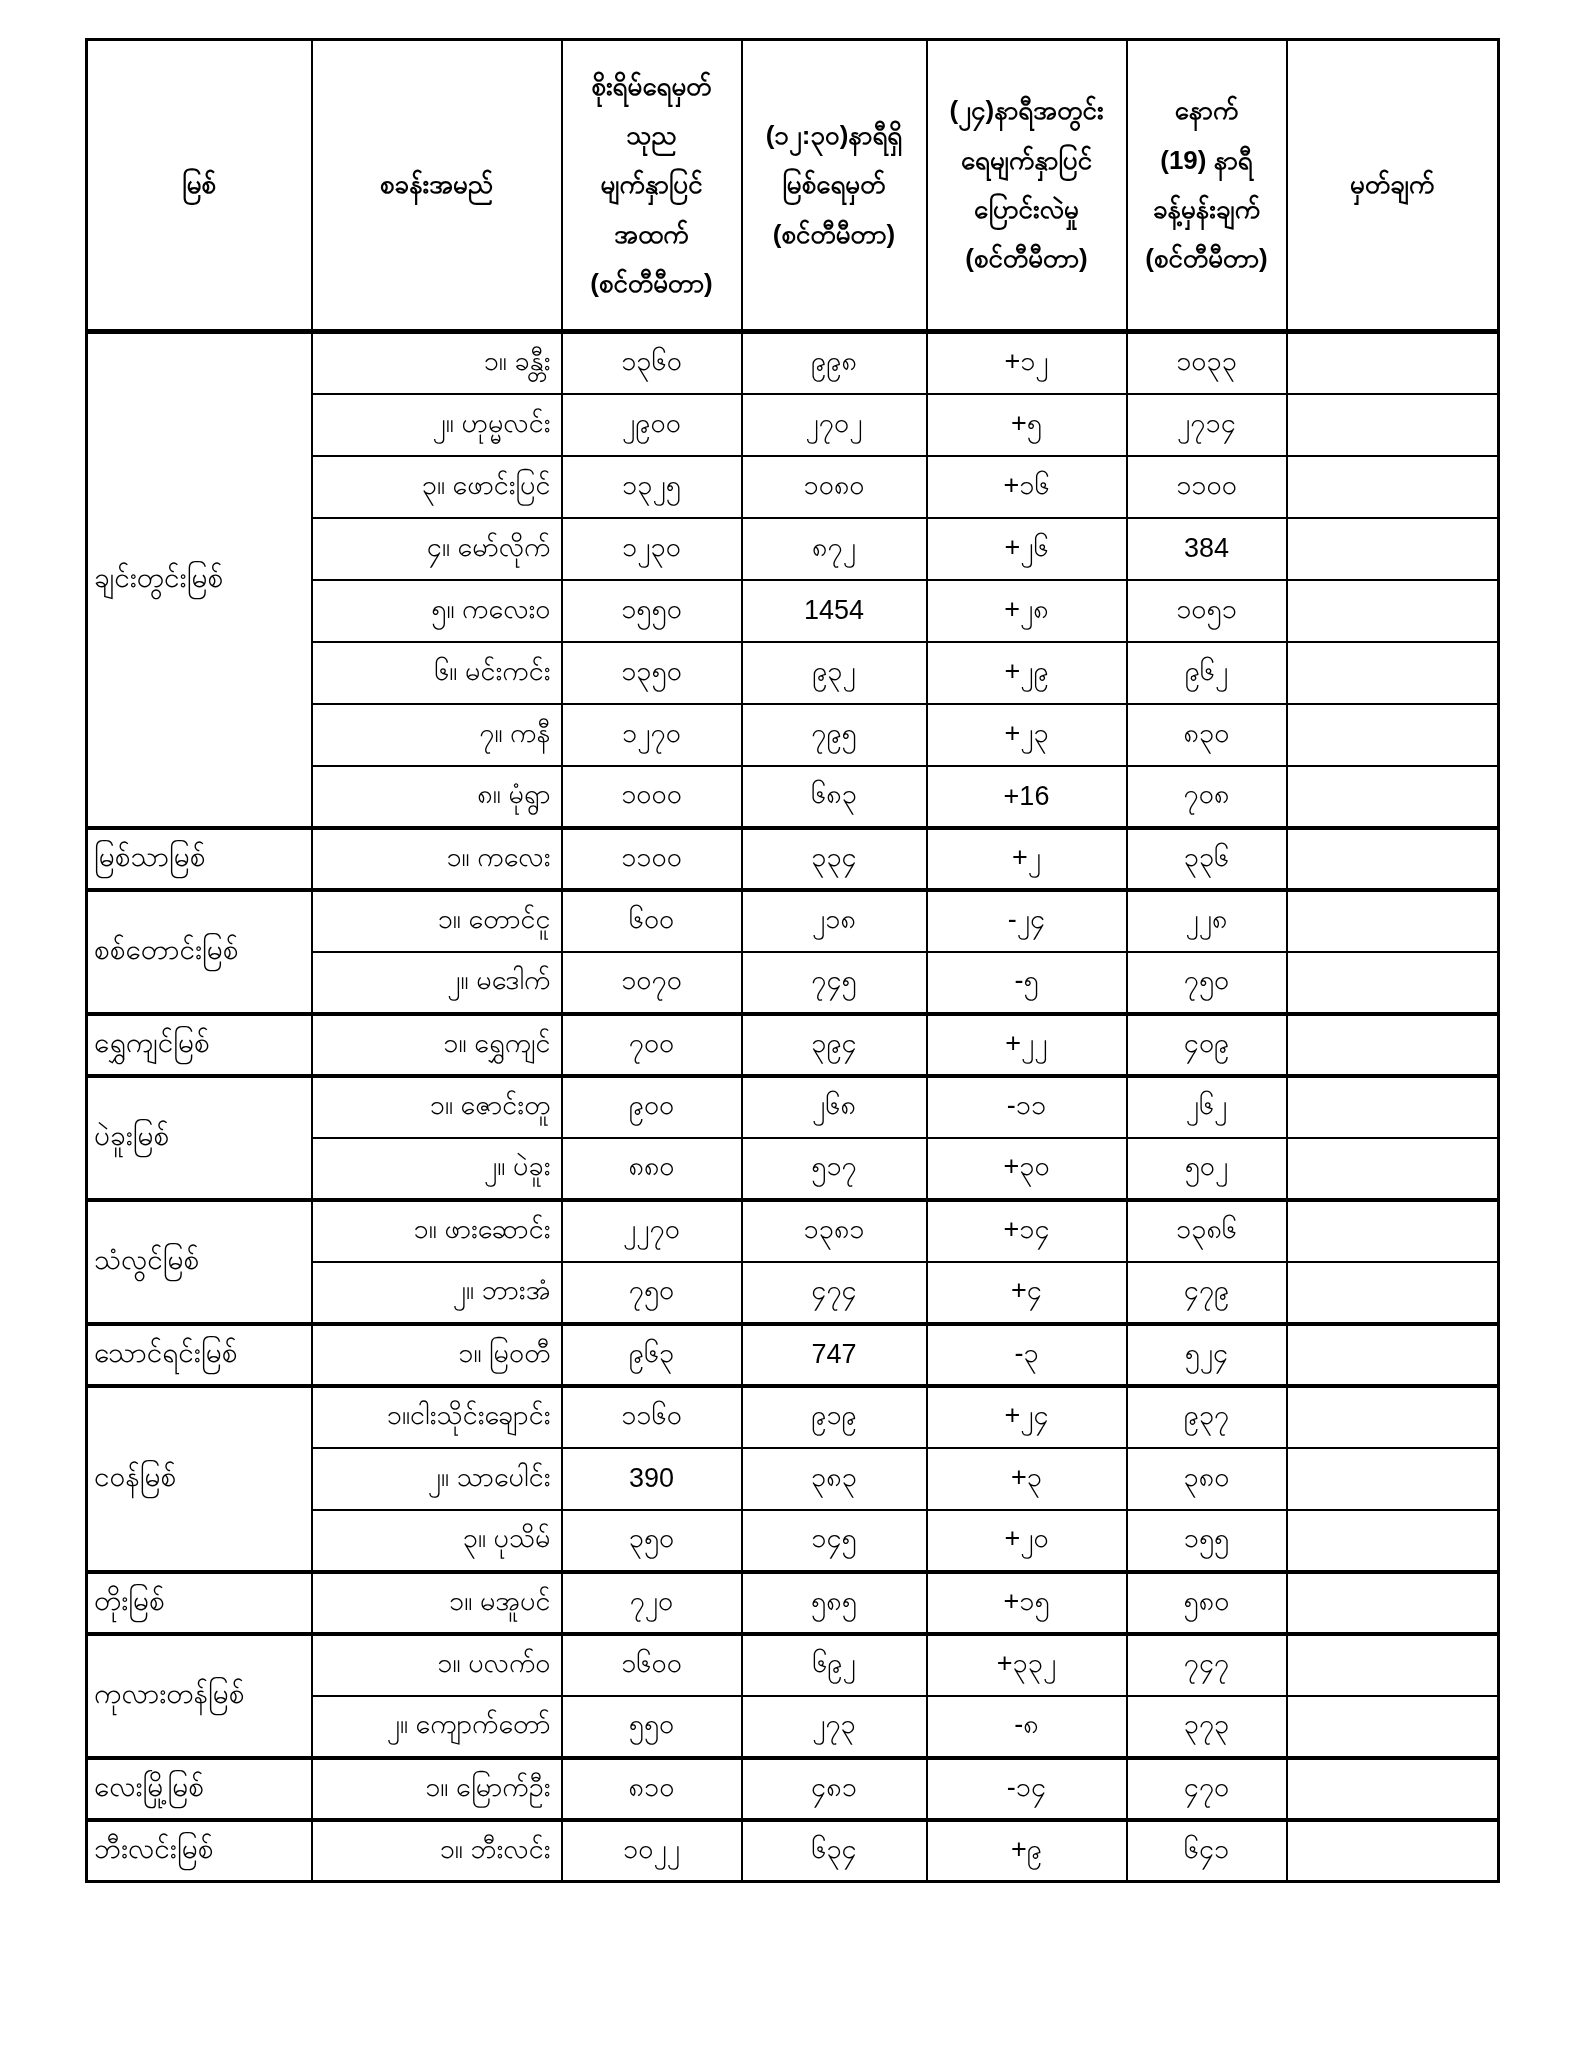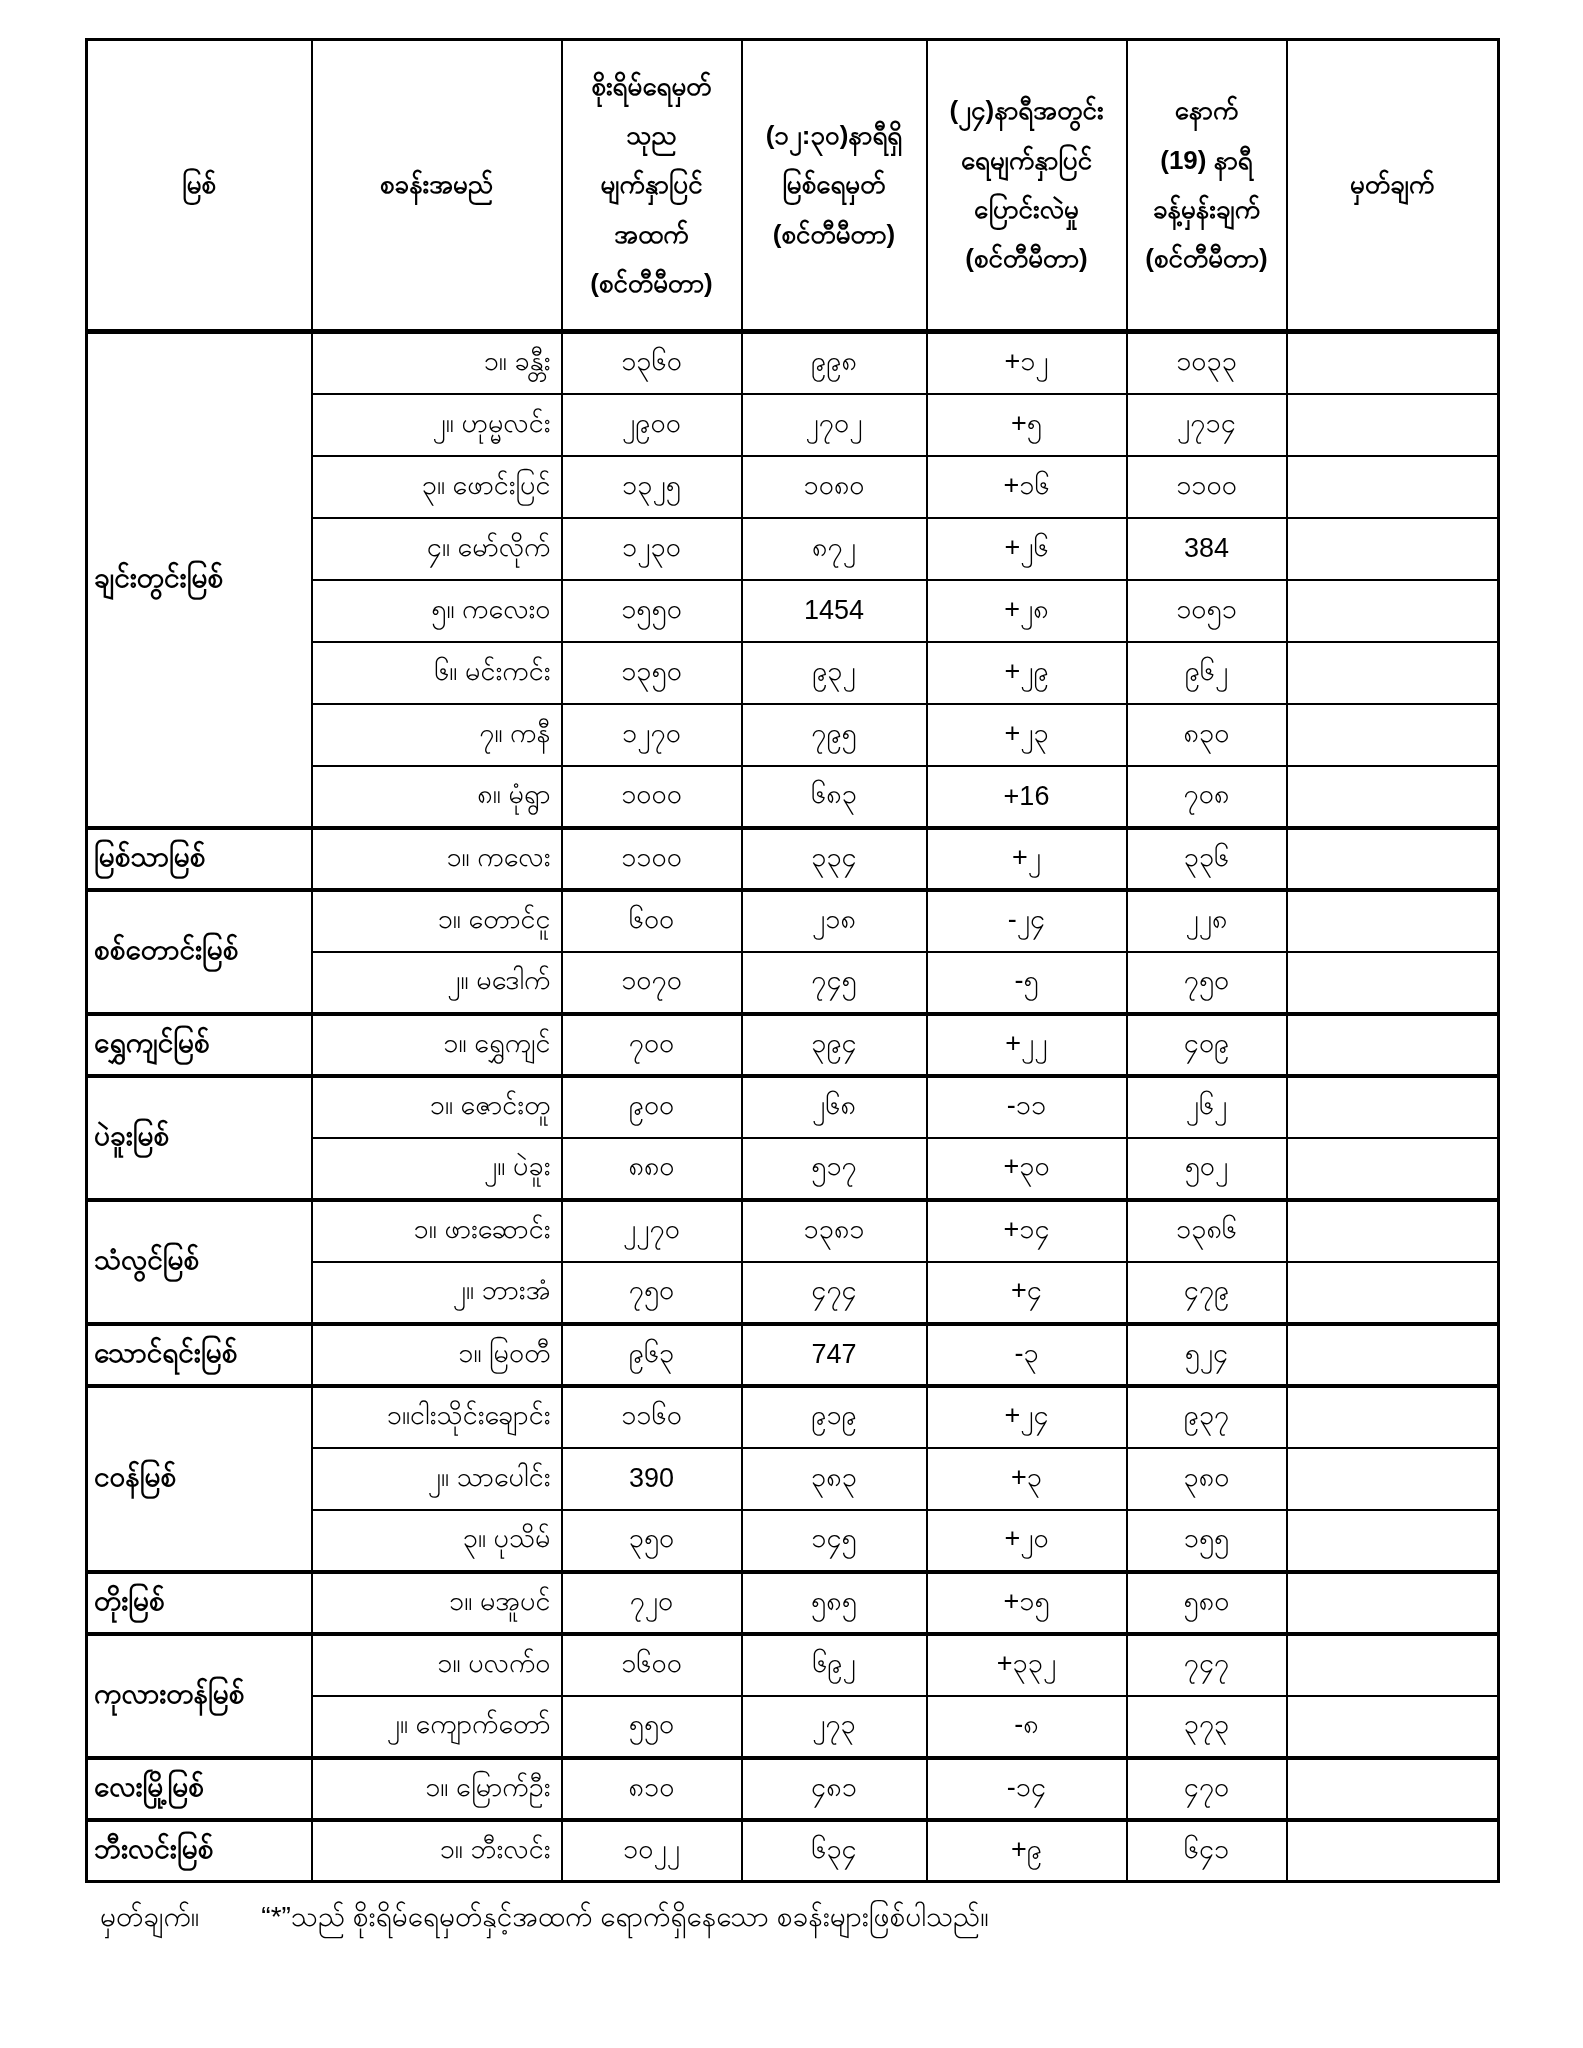--- a/index.html
+++ b/index.html
@@ -44,21 +44,21 @@
     text-align: center;
     white-space: pre-line;
     line-height: 1.9;
     padding: 4px 2px;
     border-bottom: 5px solid #000;
   }
   tbody tr { height: 62px; }
   tbody td { font-size: 27px; }
   tr.grp > td { border-top: 4px solid #000; }
   td.river {
-    font-weight: bold;
+    font-weight: normal;
     font-size: 28px;
     text-align: left;
     padding: 2px 6px;
   }
   td.station {
     text-align: right;
     padding: 2px 10px;
     white-space: nowrap;
   }
   td.num { text-align: center; }
@@ -332,17 +332,14 @@
         <td class="station">၁။ ဘီးလင်း</td>
         <td class="num">၁၀၂၂</td>
         <td class="num">၆၃၄</td>
         <td class="num">+၉</td>
         <td class="num">၆၄၁</td>
         <td class="remark"></td>
       </tr>
     </tbody>
   </table>
 
-  <div class="note">
-    <span class="note-label">မှတ်ချက်။</span><span>“*”သည် စိုးရိမ်ရေမှတ်နှင့်အထက် ရောက်ရှိနေသော စခန်းများဖြစ်ပါသည်။</span>
-  </div>
 
 </div>
 
 </body></html>

